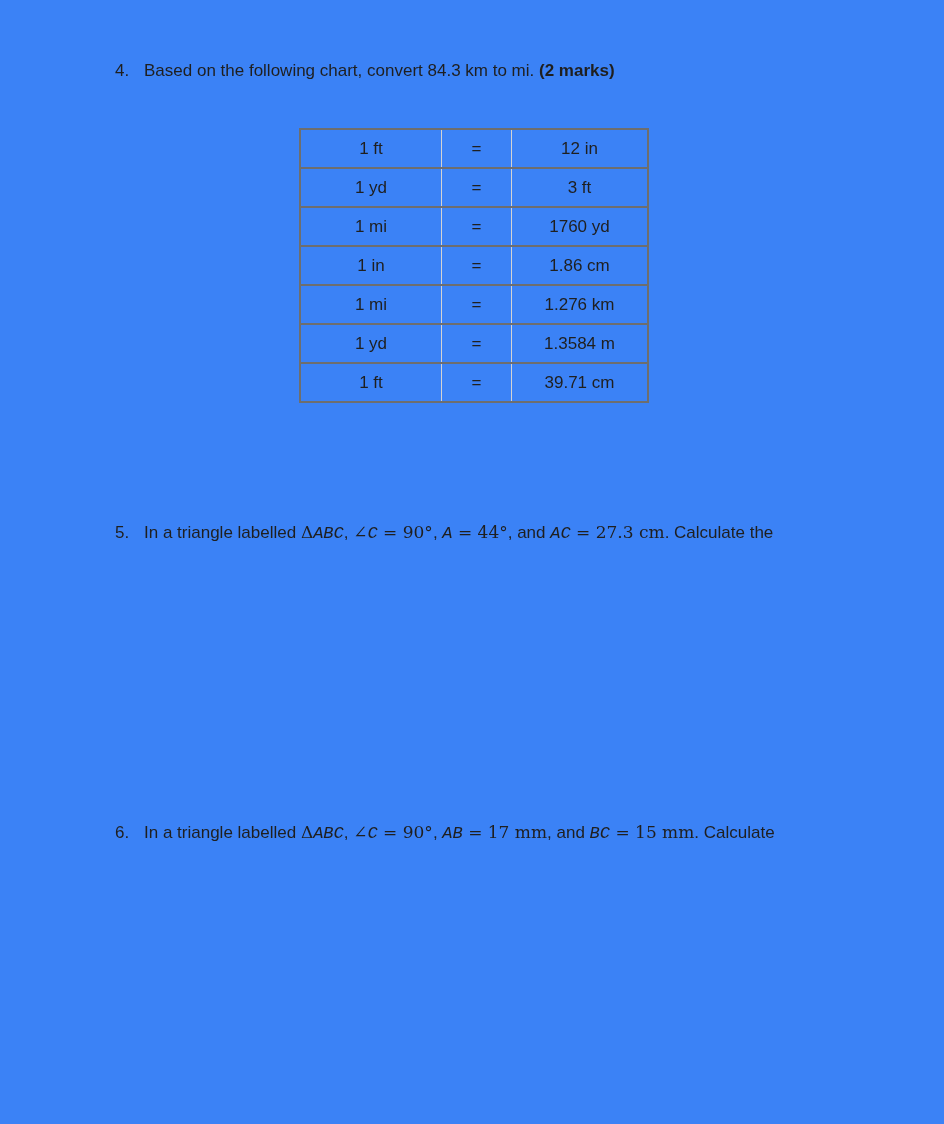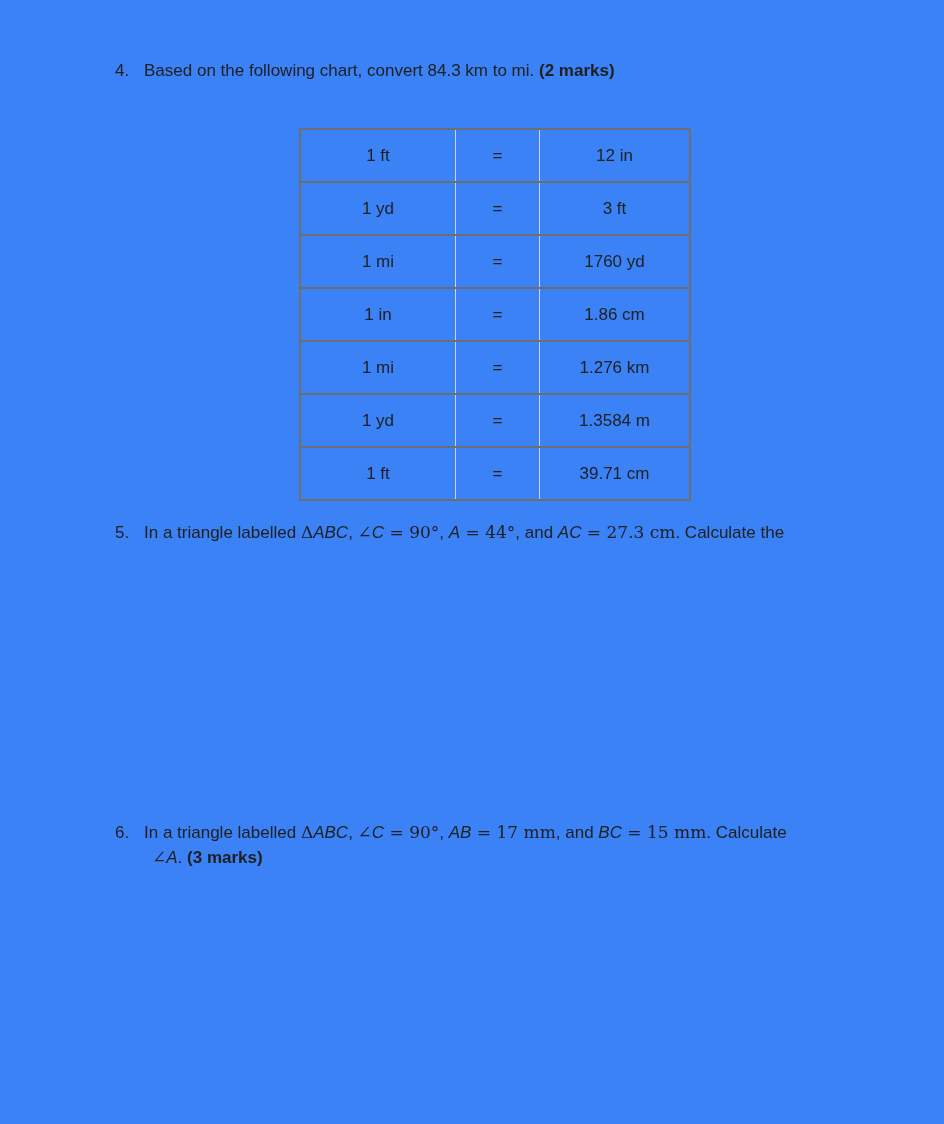--- a/index.html
+++ b/index.html
@@ -6,33 +6,33 @@
   .page {
     position:relative; width:944px; height:1124px; background:#3b82f6;
     font-family:"Liberation Sans", sans-serif; color:#1f1f1f; overflow:hidden;
   }
   .question { position:absolute; font-size:17px; line-height:24px; }
   .qline { white-space:nowrap; }
   .qnum { display:inline-block; width:29px; }
   .bold { font-weight:700; }
   .ital { font-style:italic; }
   .math { font-family:"DejaVu Serif", serif; }
-  .mvar { font-family:Liberation Sans, sans-serif; font-style:italic;margin-top:28px; }
+  .mvar { font-family:Liberation Mono, monospace; font-style:italic;margin-top:28px; }
   .line2 { padding-left:37px; }
 
   .conv-table {
     position:absolute; left:299px; top:128px;
     border-collapse:collapse; font-size:17px; color:#1f1f1f;
     border:2px solid #6e6e6e;
   }
   .conv-table td {
     height:37px; text-align:center; vertical-align:middle;
     border-top:2px solid #6e6e6e; border-bottom:2px solid #6e6e6e;
     border-left:1px solid #d3d3d3; border-right:1px solid #d3d3d3;
-    padding:7px;
+    padding:0;
   }
   .c-unit { width:140px; }
   .c-eq   { width:69px; }
   .c-val  { width:135px; }
 </style>
 </head>
 <body>
 
 <div class="page">
 
@@ -79,16 +79,15 @@
         </tr>
     </tbody>
   </table>
 
   <section class="question" style="left:115px; top:520px; width:780px;">
     <div class="qline"><span class="qnum">5.</span><span>In a triangle labelled </span><span class="math">Δ</span><span class="mvar">ABC</span><span>, </span><span class="math">∠</span><span class="mvar">C</span><span class="math"> = 90°</span><span>, </span><span class="mvar">A</span><span class="math"> = 44°</span><span>, and </span><span class="mvar">AC</span><span class="math"> = 27.3 cm</span><span>. Calculate the</span></div>
   </section>
 
   <section class="question" style="left:115px; top:820px; width:780px;">
     <div class="qline"><span class="qnum">6.</span><span>In a triangle labelled </span><span class="math">Δ</span><span class="mvar">ABC</span><span>, </span><span class="math">∠</span><span class="mvar">C</span><span class="math"> = 90°</span><span>, </span><span class="mvar">AB</span><span class="math"> = 17 mm</span><span>, and </span><span class="mvar">BC</span><span class="math"> = 15 mm</span><span>. Calculate</span></div>
-    <div class="qline line2"><span class="math">∠</span><span class="mvar">A</span><span>. </span><span class="bold">(3 marks)</span></div>
   </section>
 
 </div>
 
 </body></html>

